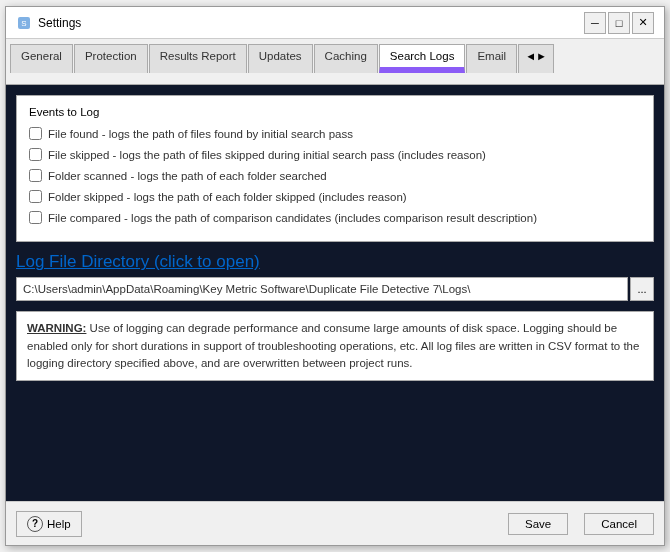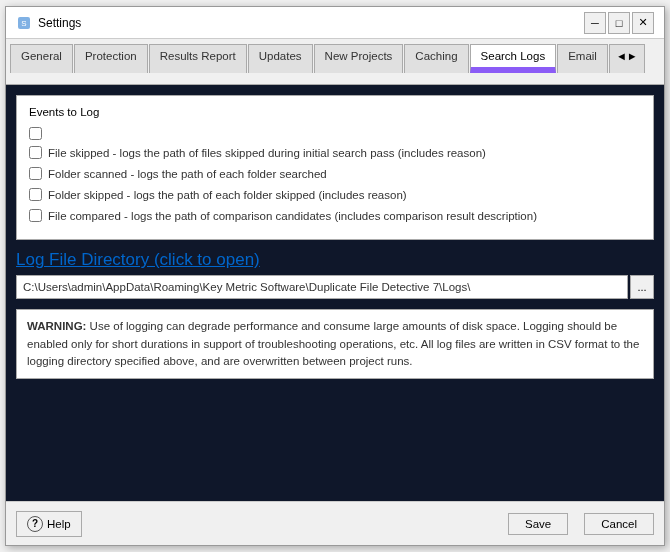--- a/index.html
+++ b/index.html
@@ -178,20 +178,21 @@
       border: 1px solid #aaa;
       background: #fff;
       padding: 8px 10px;
       font-size: 11.5px;
       color: #333;
       line-height: 1.5;
     }
     .warning-box .warning-title {
       font-weight: bold;
       color: #333;
+      text-decoration: underline;
     }
 
     
     .footer {
       display: flex;
       align-items: center;
       justify-content: space-between;
       padding: 8px 10px;
       border-top: 1px solid #ccc;
       background: #f0f0f0;
@@ -245,34 +246,34 @@
       <button class="title-btn">□</button>
       <button class="title-btn close">✕</button>
     </div>
   </div>
 
   <div class="tab-bar">
     <div class="tab">General</div>
     <div class="tab">Protection</div>
     <div class="tab">Results Report</div>
     <div class="tab">Updates</div>
-    <div class="tab">New Projects</div>
     <div class="tab">Caching</div>
     <div class="tab active">Search Logs</div>
     <div class="tab">Email</div>
     <div class="tab-overflow">◄►</div>
   </div>
 
   <div class="content">
 
     <div class="section-box">
       <div class="section-title">Events to Log</div>
 
       <div class="checkbox-row">
         <input type="checkbox" id="cb-file-found" style="">
+        <label class="checkbox-label" for="cb-file-found">File found - logs the path of files found by initial search pass</label>
       </div>
       <div class="checkbox-row">
         <input type="checkbox" id="cb-file-skipped" style="">
         <label class="checkbox-label" for="cb-file-skipped">File skipped - logs the path of files skipped during initial search pass (includes reason)</label>
       </div>
       <div class="checkbox-row">
         <input type="checkbox" id="cb-folder-scanned" style="">
         <label class="checkbox-label" for="cb-folder-scanned">Folder scanned - logs the path of each folder searched</label>
       </div>
       <div class="checkbox-row">

